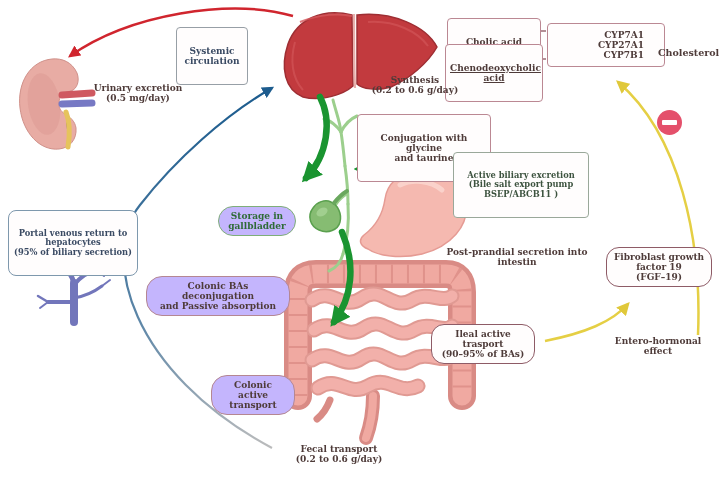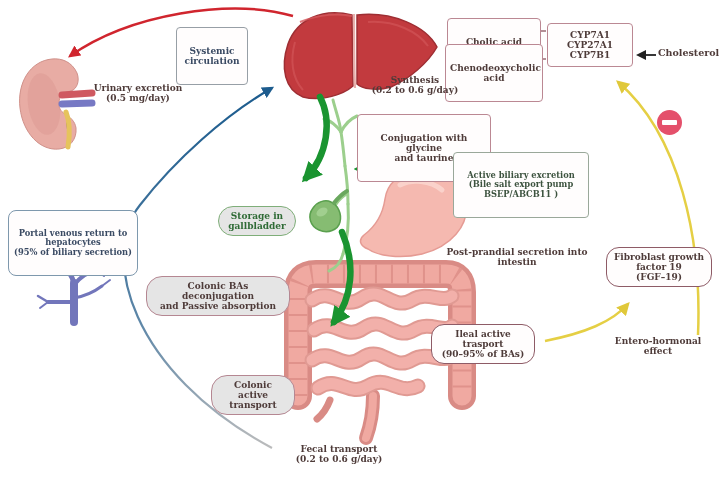--- a/index.html
+++ b/index.html
@@ -3,21 +3,21 @@
 <meta charset="utf-8">
 <style>
   html,body{margin:0;padding:0;}
   body{width:720px;height:480px;position:relative;background:#ffffff;overflow:hidden;
        font-family:"DejaVu Serif","Liberation Serif",serif;}
   #stage{position:absolute;inset:0;width:720px;height:480px;}
   svg#art{position:absolute;left:0;top:0;z-index:1;}
   .lbl{position:absolute;z-index:3;text-align:center;font-weight:700;line-height:1.12;
        color:#4e3b39;font-size:9px;}
   .box{background:#fffdfd;border:1.4px solid #bb8893;border-radius:4px;padding:18px 4px;}
-  .pill{background:#e5e5e5;border:1.4px solid #b58792;border-radius:16px;padding:4px 6px;}
+  .pill{background:#c4b5fd;border:1.4px solid #b58792;border-radius:16px;padding:4px 6px;}
   .round{background:#fffdfd;border:1.6px solid #8e5b66;border-radius:13px;padding:4px 6px;}
   .greenline{border-color:#7fae79;color:#2f6b36;}
   .navy{color:#3a4a63;}
   .greytone{border-color:#979fa6;}
   .bluetone{border-color:#7e98ad;border-radius:8px;}
   .olive{border-color:#9aa89a;color:#3d533f;}
   .plain{background:transparent;border:none;}
   .minus{position:absolute;z-index:4;width:25px;height:25px;border-radius:50%;
          background:#e4506b;display:flex;align-items:center;justify-content:center;}
   .minus .bar{width:15px;height:4.5px;background:#ffffff;border-radius:1px;}
@@ -148,26 +148,26 @@
 
 <div class="lbl box greytone navy" style="left:176px;top:27px;width:62px;">
   <div>Systemic</div>
   <div>circulation</div>
 </div>
 
 <div class="lbl box" style="left:447px;top:18px;width:84px;">
   <div>Cholic acid</div>
 </div>
 
-<div class="lbl box" style="left:445px;top:44px;width:88px;">
+<div class="lbl box" style="left:445px;top:44px;width:88px;text-decoration:underline;">
   <div>Chenodeoxycholic</div>
   <div>acid</div>
 </div>
 
-<div class="lbl box" style="left:547px;top:23px;width:76px;padding:6px 4px;">
+<div class="lbl box" style="left:547px;top:23px;width:76px;padding:6px 20px;text-align:right;">
   <div>CYP7A1</div>
   <div>CYP27A1</div>
   <div>CYP7B1</div>
 </div>
 
 <div class="lbl box" style="left:357px;top:114px;width:124px;">
   <div>Conjugation with glycine</div>
   <div>and taurine</div>
 </div>
 

